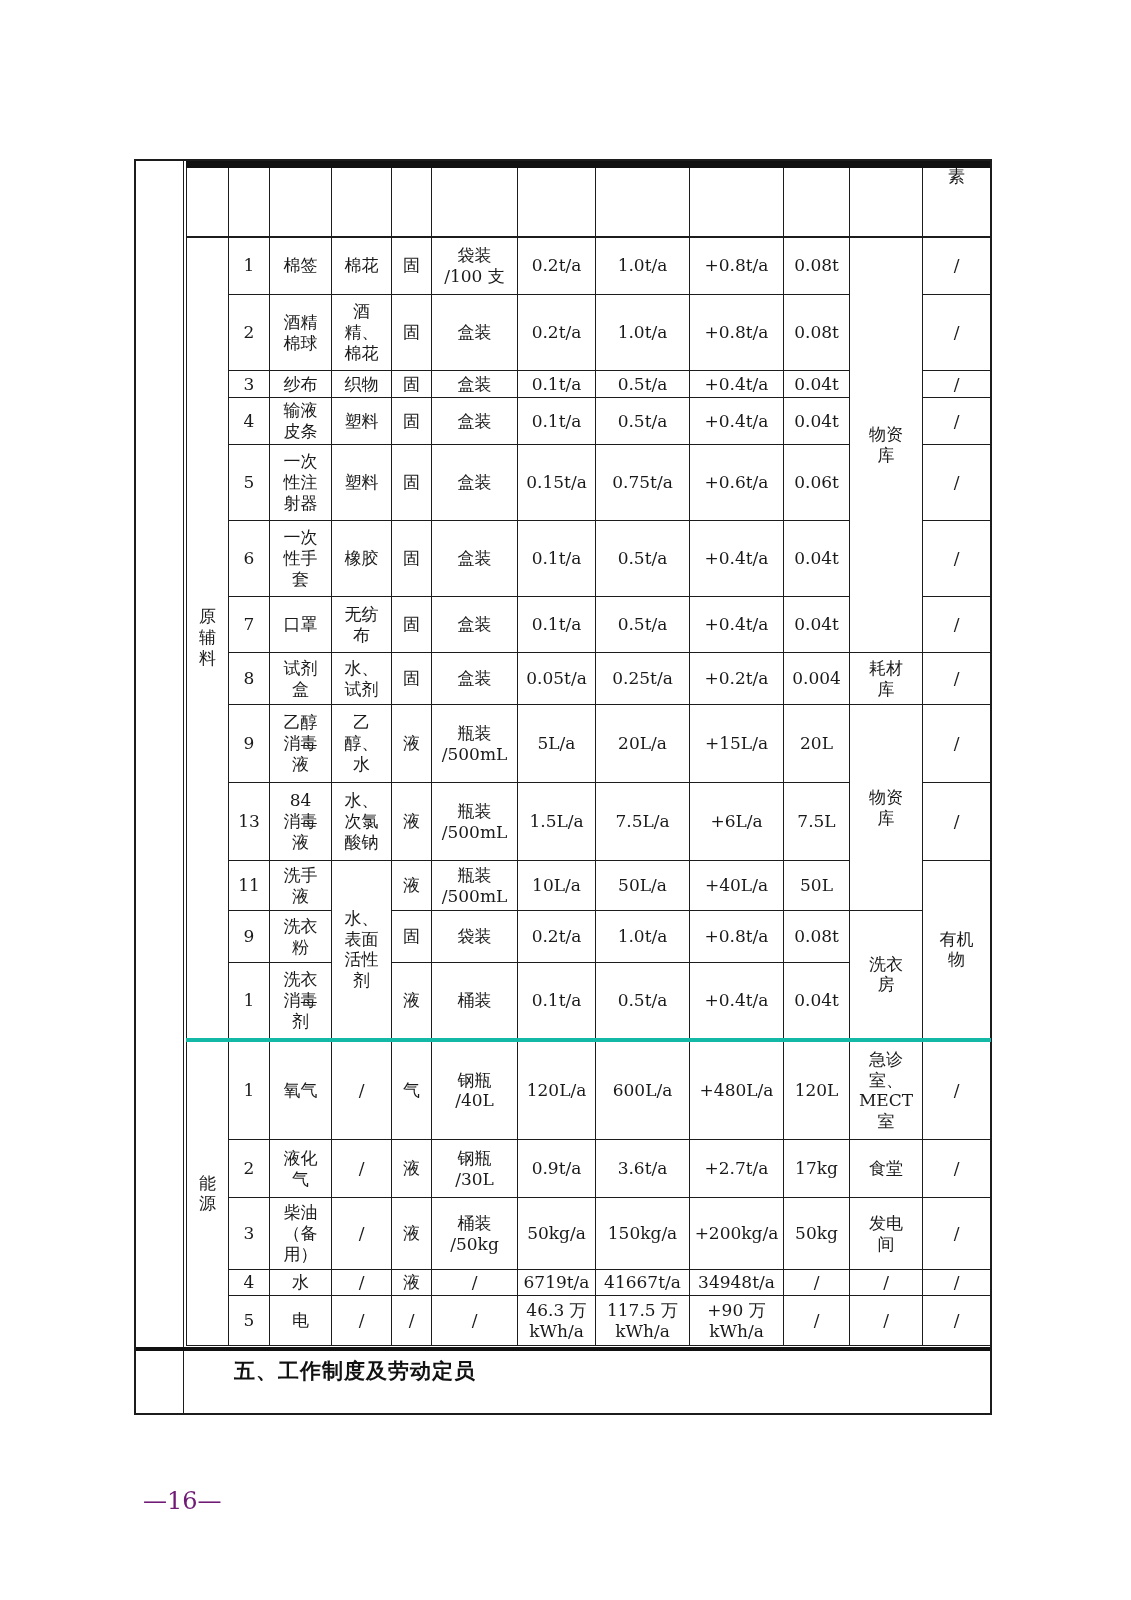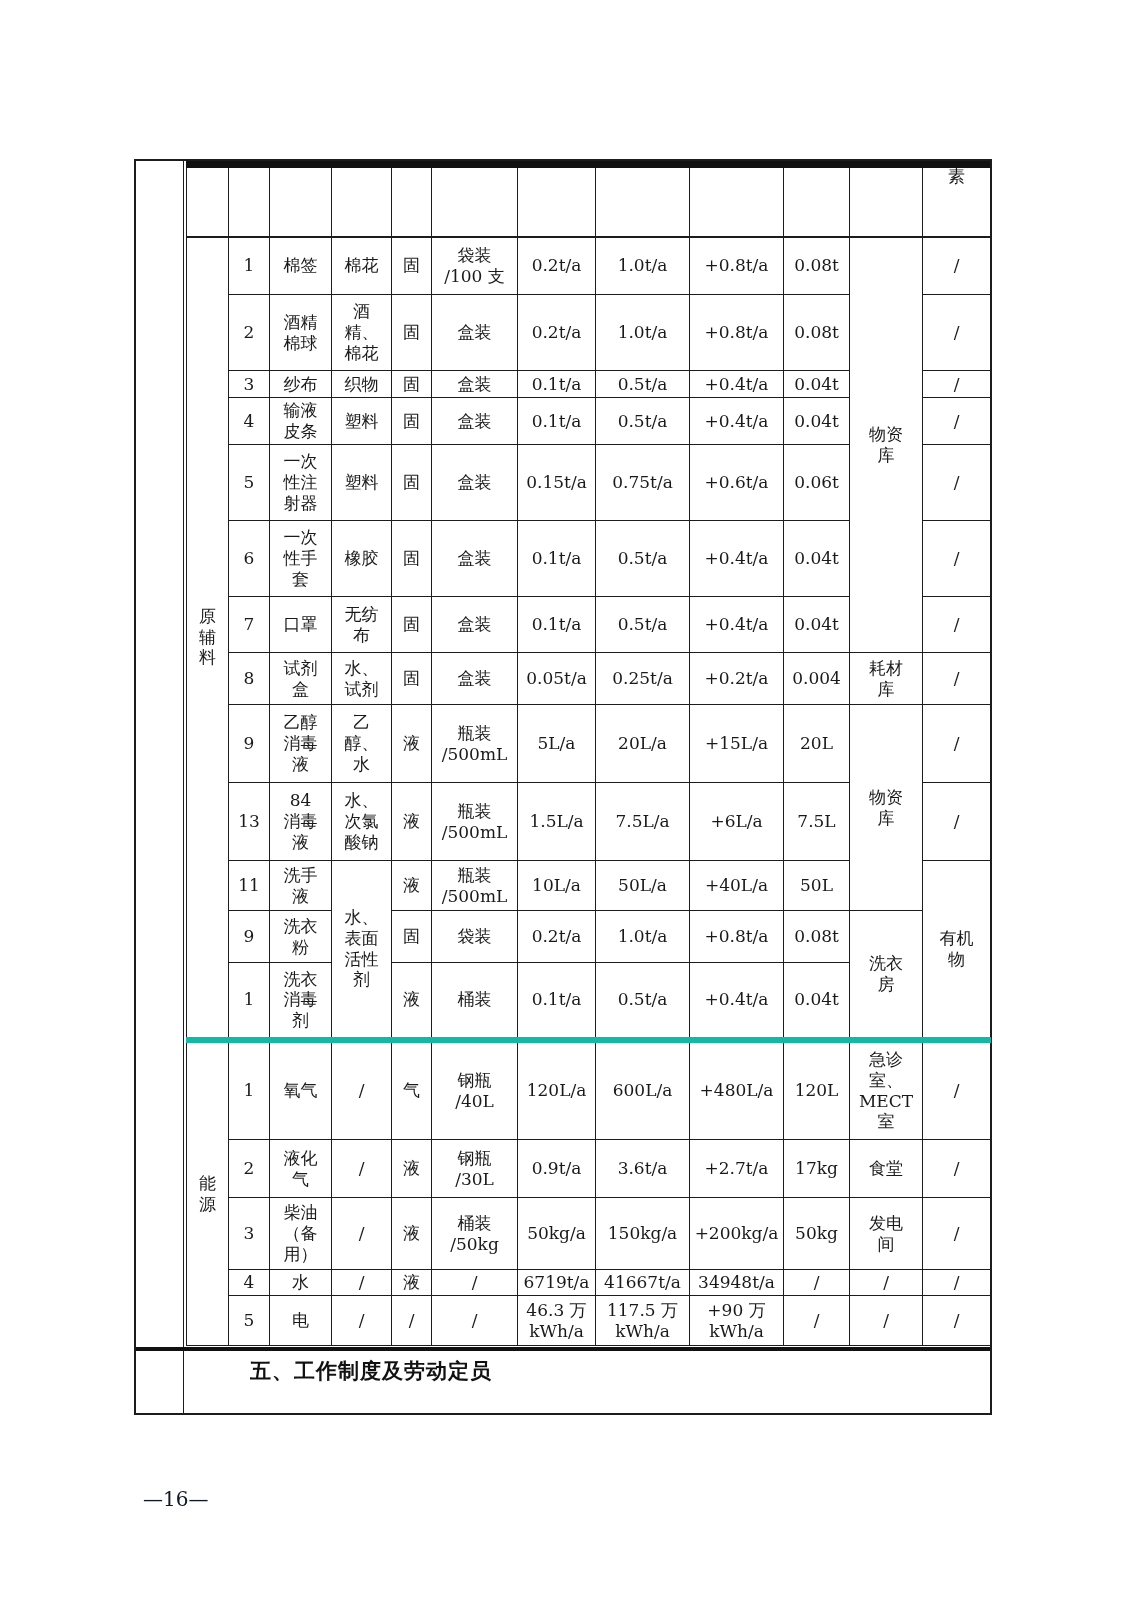--- a/index.html
+++ b/index.html
@@ -7,26 +7,26 @@
           font-family:"DejaVu Serif","Liberation Serif",serif;color:#1a1a1a;overflow:hidden;}
   .page-box{position:absolute;left:134px;top:159px;width:854px;height:1252px;
             border:2px solid #1c1c1c;background:#ffffff;}
   .strip-line{position:absolute;left:47px;top:0;bottom:0;width:1px;background:#1c1c1c;}
   .bar-top{position:absolute;left:50px;right:0;top:0;height:7px;background:#111111;}
   .bar-bottom{position:absolute;left:0;right:0;top:1186px;height:4px;background:#111111;}
   .tbl{position:absolute;left:50px;top:0;width:804px;border-collapse:collapse;table-layout:fixed;}
   .tbl td{border:1px solid #1c1c1c;text-align:center;vertical-align:middle;
           font-size:17px;line-height:1.22;white-space:pre-line;padding:1px 2px;overflow:hidden;}
   tr.hd td{border-bottom:2px solid #1c1c1c;}
-  tr.sec td{border-top:6px solid #14b8a6;}
+  tr.sec td{border-top:4px solid #14b8a6;}
   td.vtop{vertical-align:top;padding-top:4px;}
-  .section-heading{position:absolute;left:114px;top:1196px;
+  .section-heading{position:absolute;left:98px;top:1196px;
                    font-family:"Liberation Sans","DejaVu Sans",sans-serif;
                    font-weight:bold;font-size:21px;color:#111111;letter-spacing:1px;}
-  .page-number{position:absolute;left:143px;top:1487px;font-size:20px;color:#0f172a;text-align:right;}
+  .page-number{position:absolute;left:143px;top:1487px;font-size:24px;color:#701a75;text-align:right;}
 </style>
 </head>
 <body>
 
 <div class="canvas">
   <div class="page-box">
     <div class="strip-line"></div>
 
     <table class="tbl">
       <colgroup>

